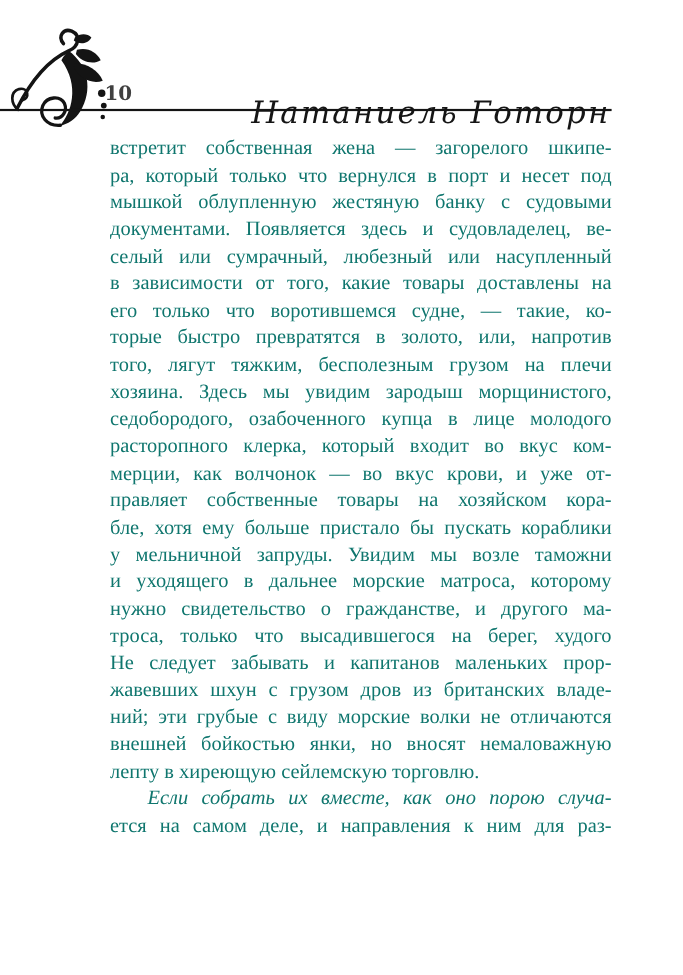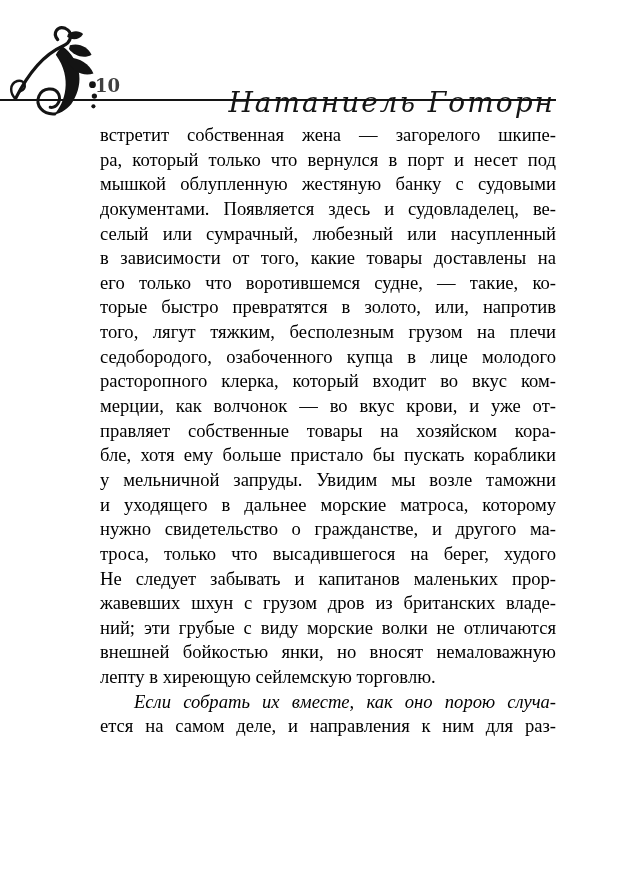--- a/index.html
+++ b/index.html
@@ -57,21 +57,21 @@
     left: 100px;
     top: 123px;
     width: 456px;
   }
   .line {
     font-size: 18.6px;
     line-height: 24.65px;
     height: 24.65px;
     text-align: justify;
     text-align-last: justify;
-    color: #000000;
+    color: #0f766e;
   }
   .line.no-just {
     text-align: left;
     text-align-last: left;
     font-family: Liberation Serif, serif;
   }
   .line.indent {
     text-indent: 34px;
     font-style: italic;
   }
@@ -111,20 +111,21 @@
   <div class="text-block">
       <div class="line">встретит собственная жена — загорелого шкипе-</div>
       <div class="line">ра, который только что вернулся в порт и несет под</div>
       <div class="line">мышкой облупленную жестяную банку с судовыми</div>
       <div class="line">документами. Появляется здесь и судовладелец, ве-</div>
       <div class="line">селый или сумрачный, любезный или насупленный</div>
       <div class="line">в зависимости от того, какие товары доставлены на</div>
       <div class="line">его только что воротившемся судне, — такие, ко-</div>
       <div class="line">торые быстро превратятся в золото, или, напротив</div>
       <div class="line">того, лягут тяжким, бесполезным грузом на плечи</div>
+      <div class="line">хозяина. Здесь мы увидим зародыш морщинистого,</div>
       <div class="line">седобородого, озабоченного купца в лице молодого</div>
       <div class="line">расторопного клерка, который входит во вкус ком-</div>
       <div class="line">мерции, как волчонок — во вкус крови, и уже от-</div>
       <div class="line">правляет собственные товары на хозяйском кора-</div>
       <div class="line">бле, хотя ему больше пристало бы пускать кораблики</div>
       <div class="line">у мельничной запруды. Увидим мы возле таможни</div>
       <div class="line">и уходящего в дальнее морские матроса, которому</div>
       <div class="line">нужно свидетельство о гражданстве, и другого ма-</div>
       <div class="line">троса, только что высадившегося на берег, худого</div>
       <div class="line">Не следует забывать и капитанов маленьких прор-</div>

